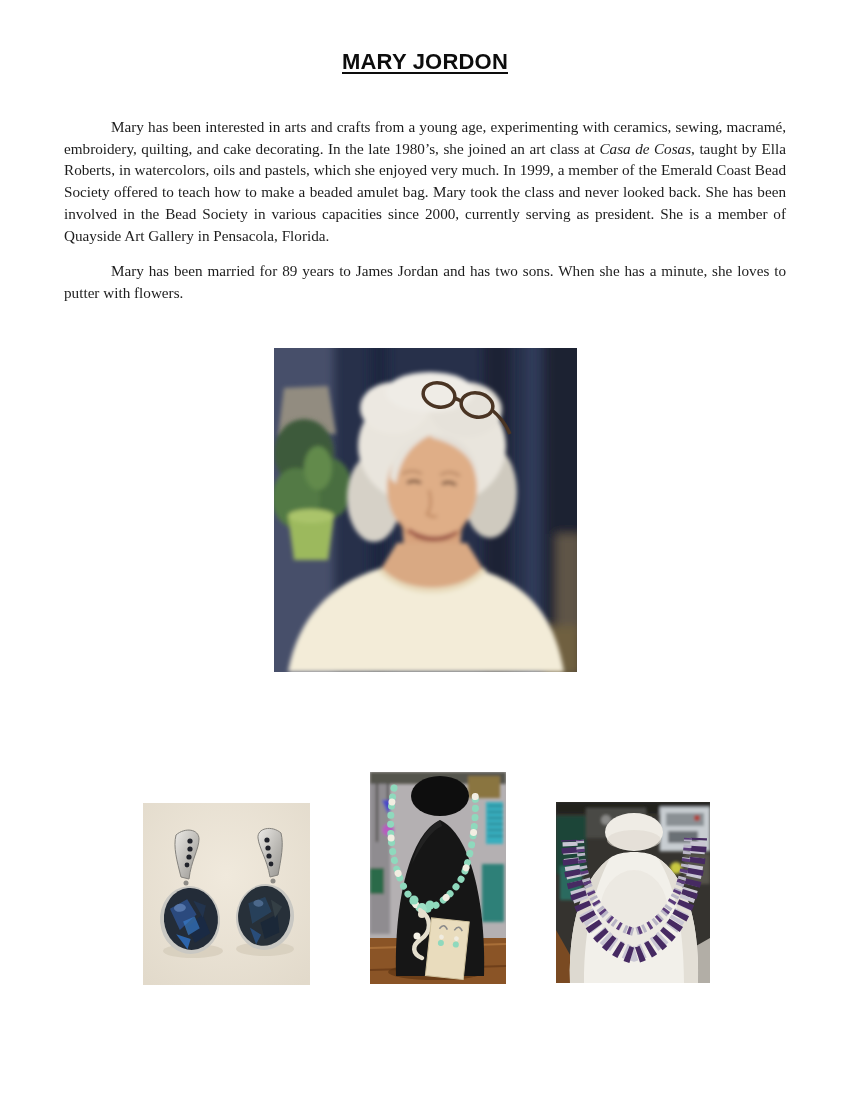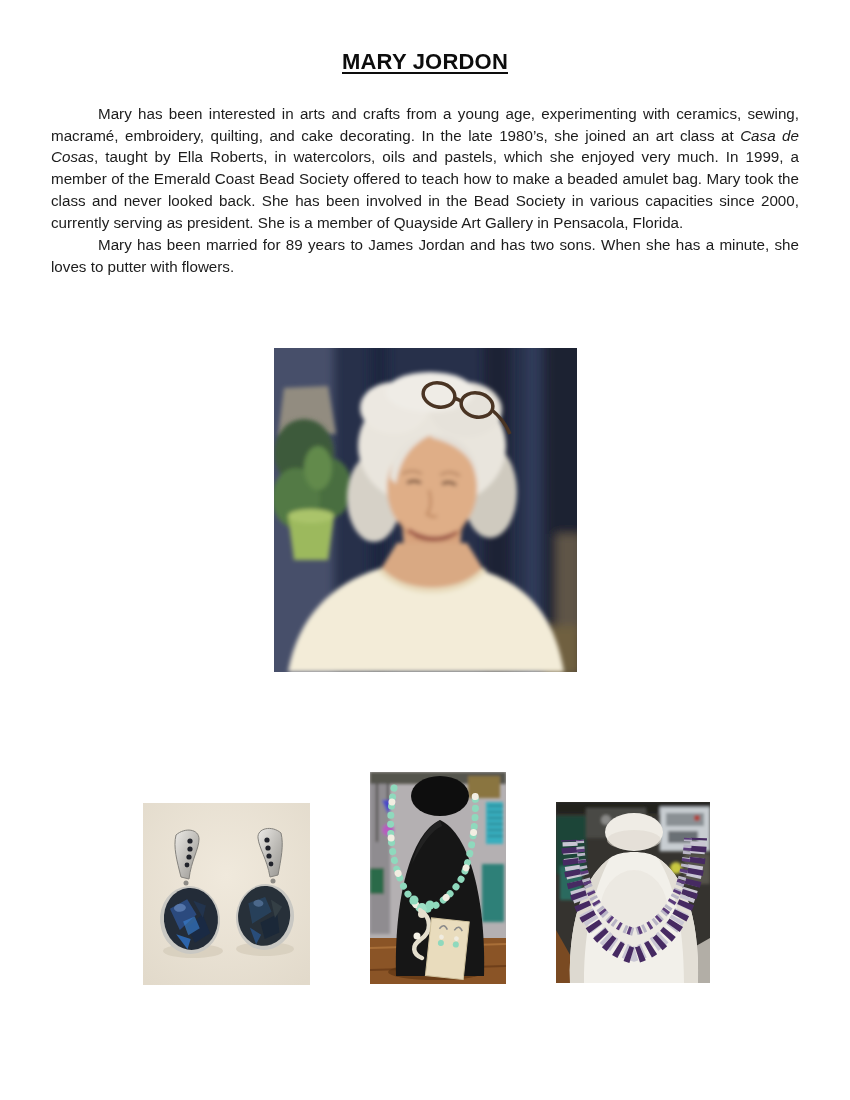--- a/index.html
+++ b/index.html
@@ -34,22 +34,23 @@
   .bio {
     position: absolute;
     left: 50px;
     top: 102px;
     width: 750px;
     font-size: 15.2px;
     line-height: 21.7px;
     text-align: justify;
   }
   .bio p {
-    margin: 1px;
+    margin: 14px;
     text-indent: 47px;
+    font-family: Liberation Serif, serif;
   }
   .photo {
     position: absolute;
     overflow: hidden;
   }
   .photo svg { display: block; }
   .photo-portrait { left: 274px; top: 348px; width: 303px; height: 324px; }
   .photo-earrings { left: 143px; top: 803px; width: 167px; height: 182px; }
   .photo-mint     { left: 370px; top: 772px; width: 136px; height: 212px; }
   .photo-purple   { left: 556px; top: 802px; width: 154px; height: 181px; }

